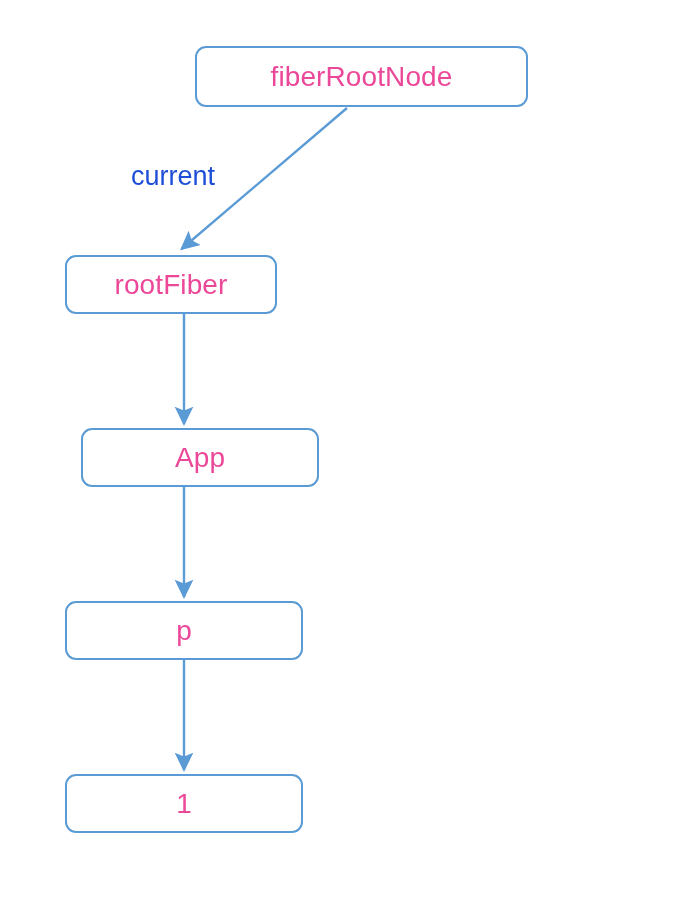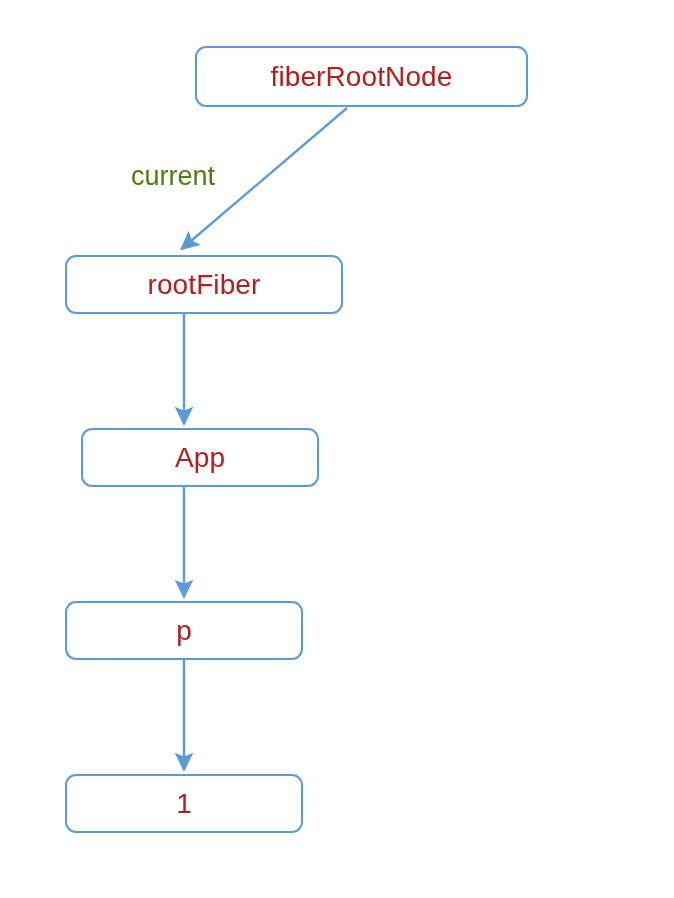--- a/index.html
+++ b/index.html
@@ -28,43 +28,43 @@
     border-radius: 11px;
     background: #ffffff;
     display: flex;
     align-items: center;
     justify-content: center;
   }
   .node-label {
     font-family: "Liberation Sans", sans-serif;
     font-size: 28px;
     line-height: 1;
-    color: #b91c1c;
+    color: #ec4899;
     letter-spacing: 0.1px;
     white-space: nowrap;
   }
   .edge-label {
     position: absolute;
     font-family: "Liberation Sans", sans-serif;
     font-size: 27px;
     line-height: 1;
-    color: #4d7c0f;
+    color: #1d4ed8;
     white-space: nowrap;
   }
   .svg-layer {
     position: absolute;
     left: 0;
     top: 0;
     width: 674px;
     height: 898px;
     pointer-events: none;
   }
   
   #node-fiberrootnode { left: 195px; top: 46px;  width: 333px; height: 61px; }
-  #node-rootfiber     { left: 65px;  top: 255px; width: 278px; height: 59px; }
+  #node-rootfiber     { left: 65px;  top: 255px; width: 212px; height: 59px; }
   #node-app           { left: 81px;  top: 428px; width: 238px; height: 59px; }
   #node-p             { left: 65px;  top: 601px; width: 238px; height: 59px; }
   #node-one           { left: 65px;  top: 774px; width: 238px; height: 59px; }
   #label-current      { left: 131px; top: 163px; }
 </style>
 </head>
 <body>
 
 <div id="diagram-canvas">
 

